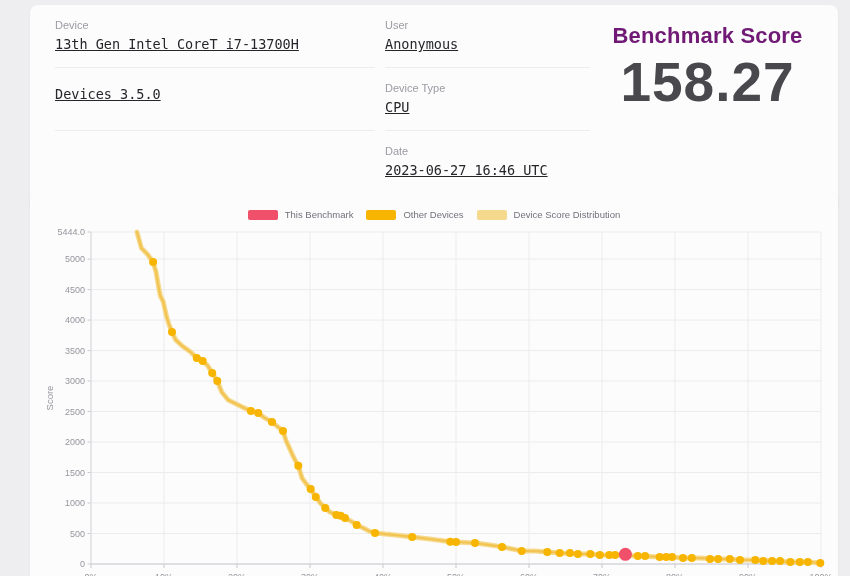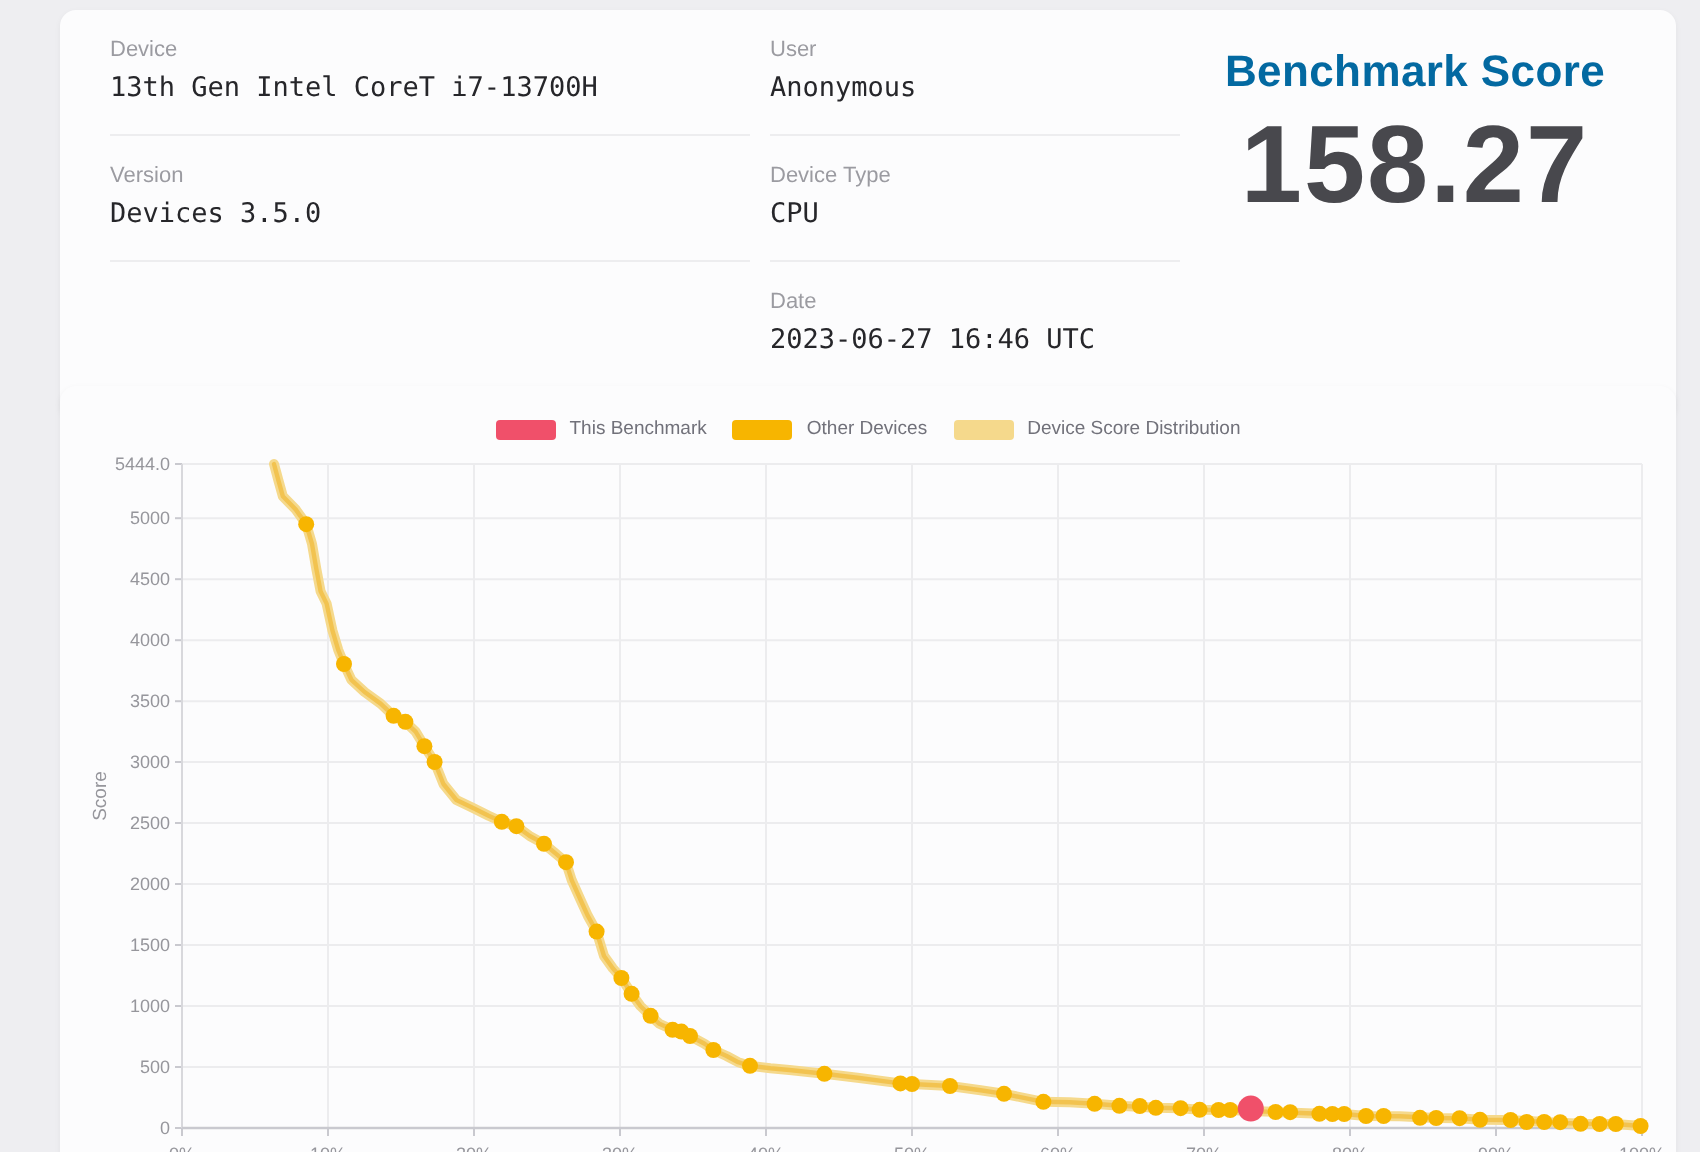--- a/index.html
+++ b/index.html
@@ -18,23 +18,24 @@
   .info-col{position:absolute;top:0;}
   #info-col-1{left:25px;width:320px;}
   #info-col-2{left:355px;width:205px;}
   .info-cell{height:48px;padding-top:14px;border-bottom:1px solid #ededef;}
   .info-cell.last{border-bottom:none;}
   .info-label{font-size:11px;color:#9b9ba1;line-height:13px;}
   .info-value{
     font-family:"DejaVu Sans Mono", monospace;
     font-size:13.5px;color:#26262a;line-height:20px;margin-top:2px;
     white-space:nowrap;
+    text-decoration:underline;
   }
   #score-block{position:absolute;left:565px;right:18px;top:18px;text-align:center;}
-  #score-heading{font-size:22px;font-weight:bold;color:#0369a1;letter-spacing:0.2px;}
+  #score-heading{font-size:22px;font-weight:bold;color:#701a75;letter-spacing:0.2px;}
   #score-value{font-size:55px;font-weight:bold;color:#48484d;line-height:58px;margin-top:4px;letter-spacing:1px;}
 
   #legend{
     position:absolute;left:0;right:0;top:16px;
     display:flex;justify-content:center;align-items:center;gap:13px;
   }
   .legend-item{display:flex;align-items:center;gap:7px;}
   .legend-swatch{width:30px;height:10px;border-radius:2px;display:inline-block;}
   .legend-label{font-size:9.5px;color:#71717a;}
 
@@ -45,21 +46,20 @@
 <body>
 
 <div class="card" id="info-card">
 
   <div class="info-col" id="info-col-1">
     <div class="info-cell">
       <div class="info-label">Device</div>
       <div class="info-value">13th Gen Intel CoreT i7-13700H</div>
     </div>
     <div class="info-cell">
-      <div class="info-label">Version</div>
       <div class="info-value">Devices 3.5.0</div>
     </div>
   </div>
 
   <div class="info-col" id="info-col-2">
     <div class="info-cell">
       <div class="info-label">User</div>
       <div class="info-value">Anonymous</div>
     </div>
     <div class="info-cell">

